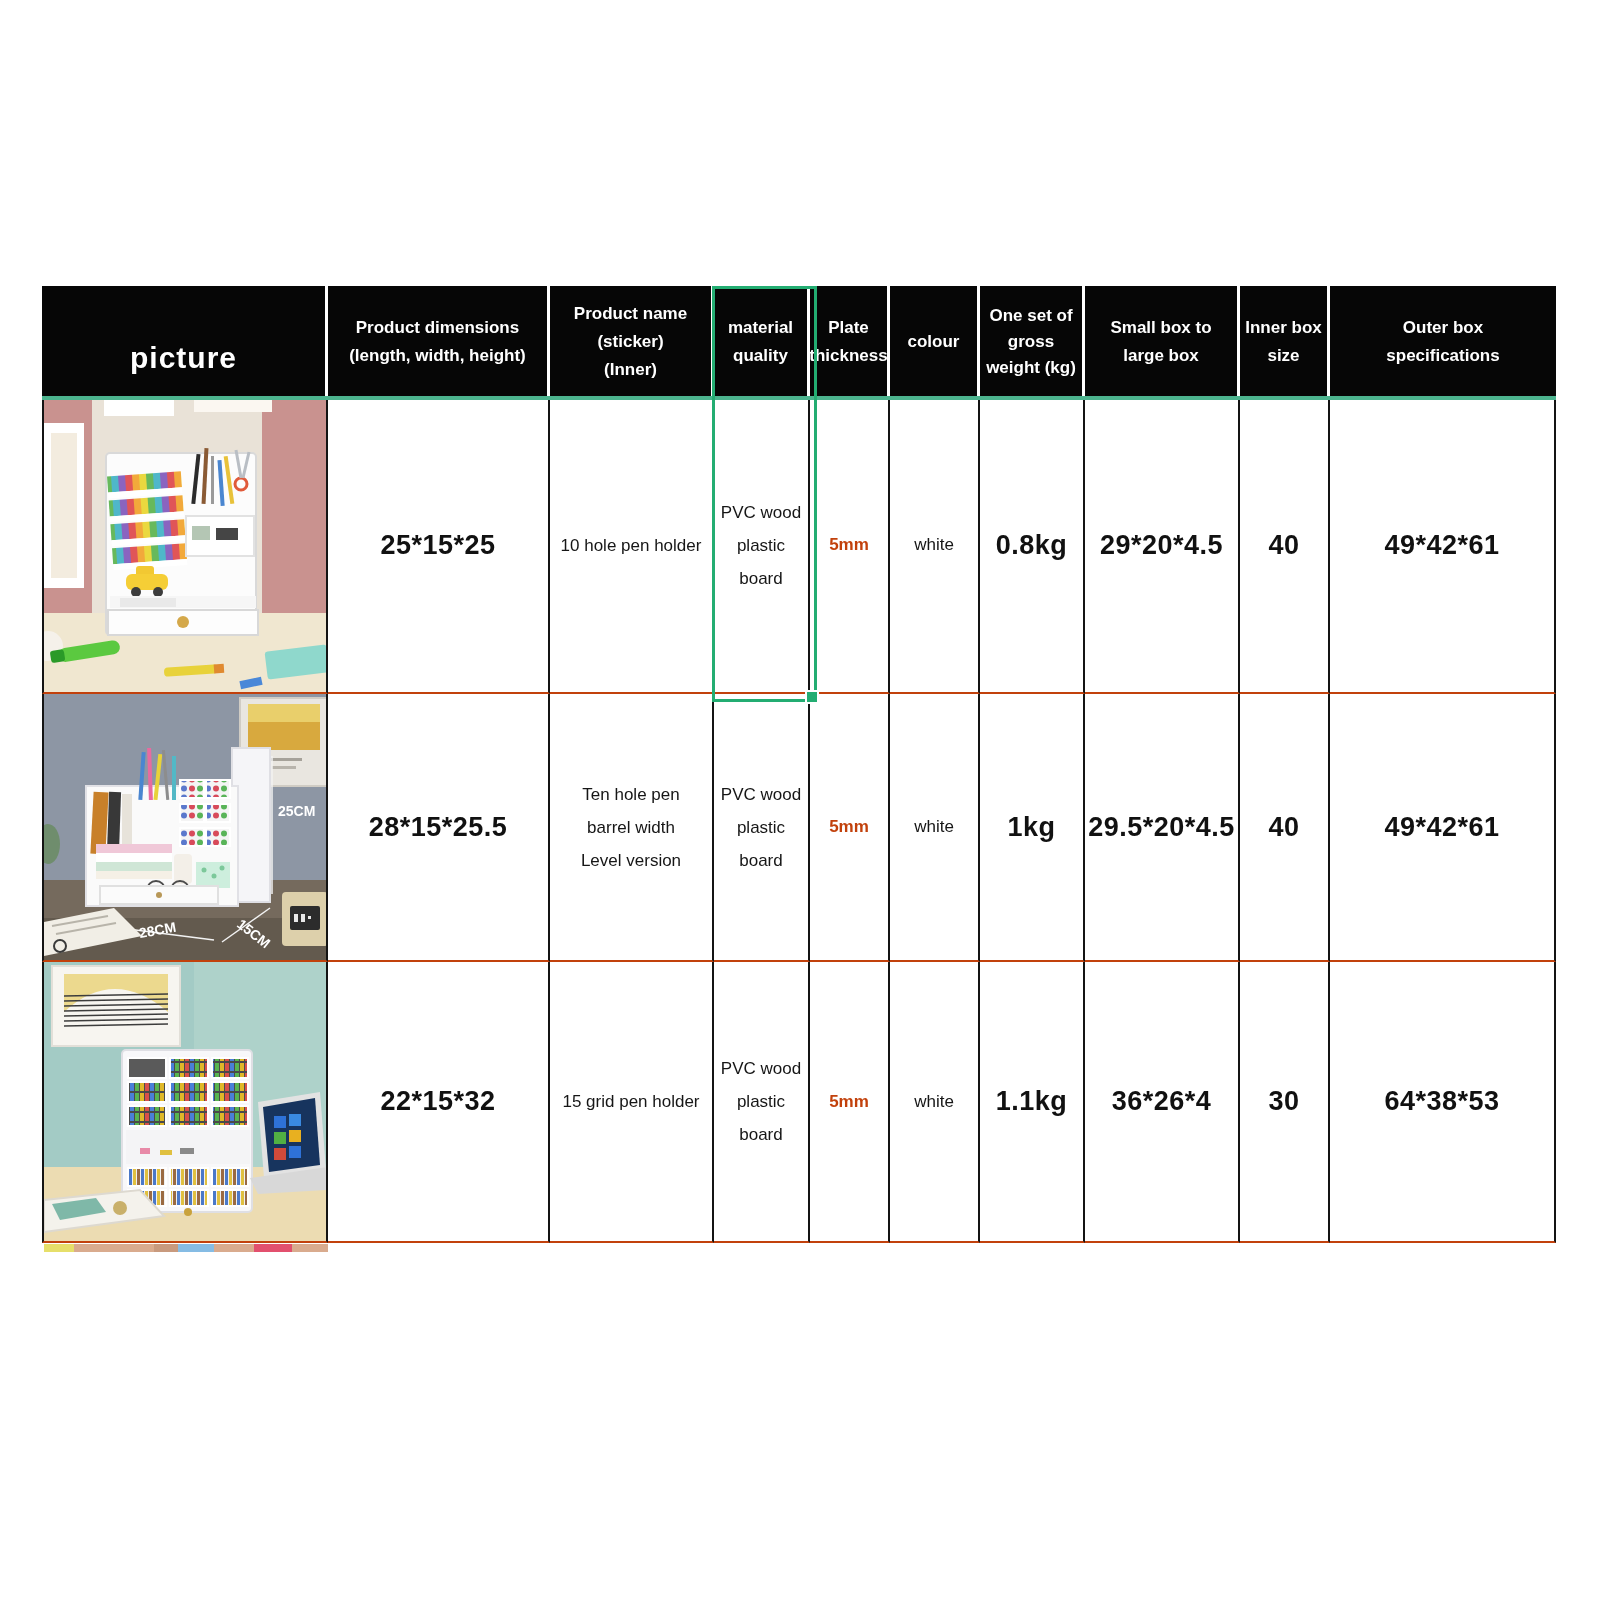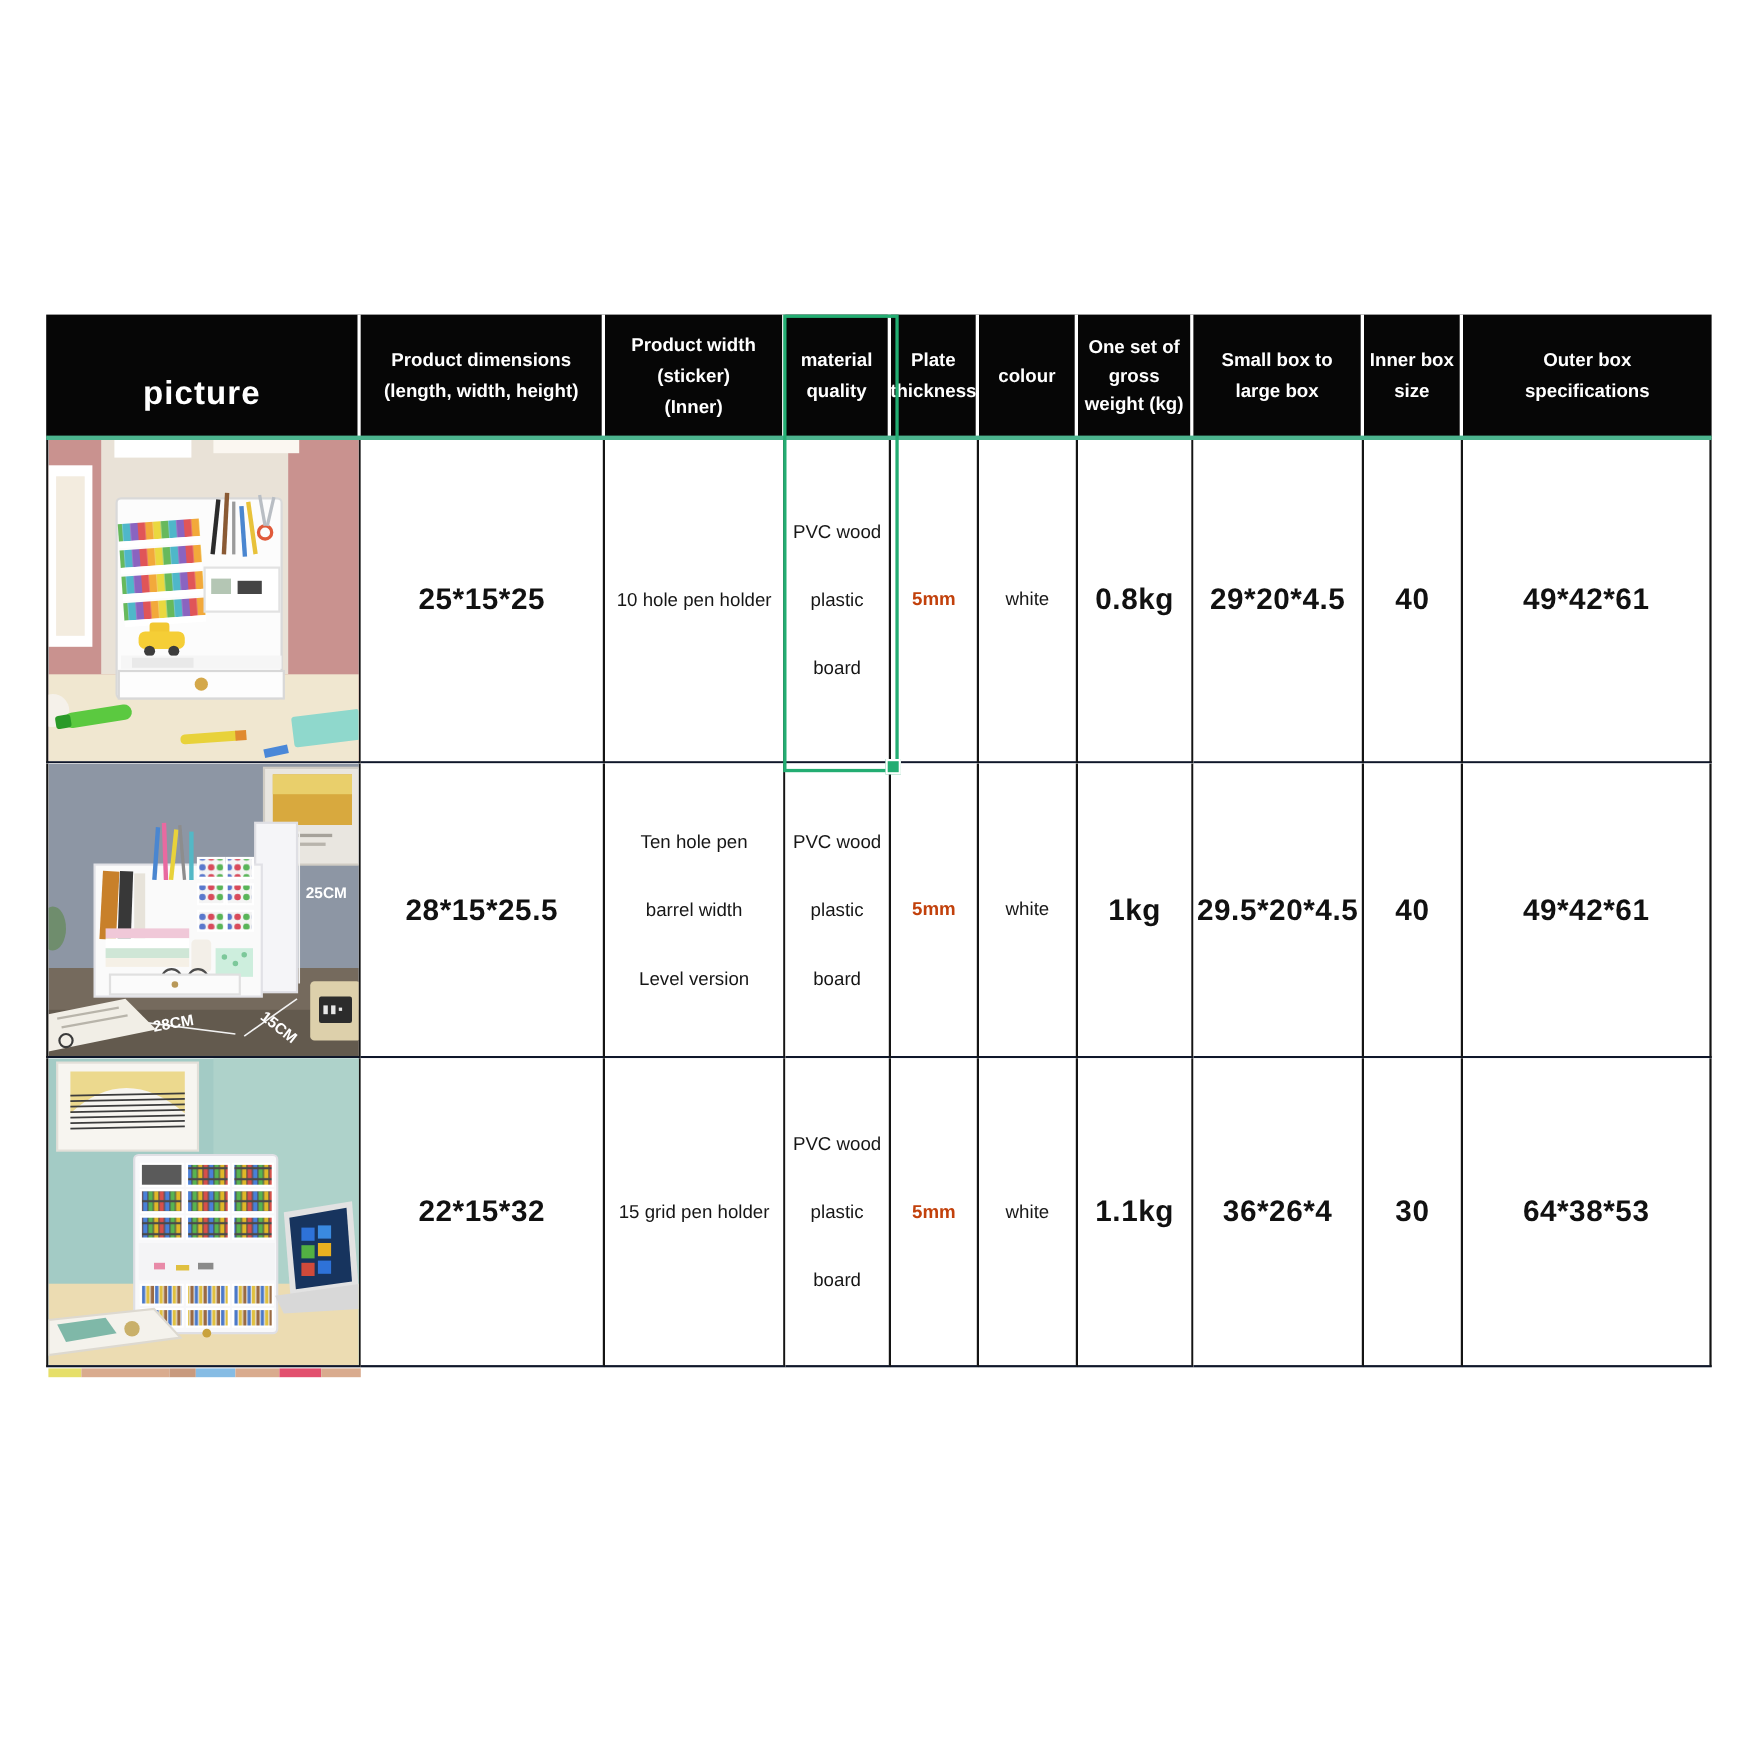--- a/index.html
+++ b/index.html
@@ -8,23 +8,23 @@
   .tbl-wrap{position:absolute;left:42px;top:286px;}
   .grid{display:grid;
         grid-template-columns:286px 222px 164px 96px 80px 90px 105px 155px 90px 226px;
         grid-template-rows:112px 296px 268px 281px;}
   .grid *{box-sizing:border-box;}
   .th{background:#060606;color:#ffffff;border-right:3px solid #ffffff;
       display:flex;flex-direction:column;align-items:center;justify-content:center;
       text-align:center;font-weight:bold;font-size:17px;line-height:28px;}
   .th.noR{border-right:none;}
   .h-big{font-size:30px;letter-spacing:1px;margin-top:32px;}
-  .td{background:#ffffff;border-right:2px solid #141414;border-bottom:2px solid #0f172a;
+  .td{background:#ffffff;border-right:2px solid #141414;border-bottom:2px solid #c2410c;
       display:flex;flex-direction:column;align-items:center;justify-content:center;
-      text-align:center;gap:29px;}
+      text-align:center;}
   .td.first{border-left:2px solid #141414;}
   .td.photo{padding:0;display:block;overflow:hidden;}
   .td.photo svg{display:block;}
   .num{font-weight:bold;font-size:27px;color:#111111;letter-spacing:.5px;}
   .txt{font-size:17px;color:#161616;}
   .txt span{display:block;line-height:33px;}
   .red{color:#c2410c;font-weight:600;font-size:17px;}
   
   .freeze-line{position:absolute;left:0;top:110px;width:1514px;height:4px;background:#4cb48e;}
   .selection{position:absolute;left:670px;top:0;width:99px;height:410px;
@@ -42,21 +42,21 @@
     <div class="grid">
 
       <div class="th">
         <span class="h-big">picture</span>
       </div>
       <div class="th">
         <span>Product dimensions</span>
         <span>(length, width, height)</span>
       </div>
       <div class="th">
-        <span>Product width</span>
+        <span>Product name</span>
         <span>(sticker)</span>
         <span>(Inner)</span>
       </div>
       <div class="th">
         <span>material</span>
         <span>quality</span>
       </div>
       <div class="th">
         <span>Plate</span>
         <span>thickness</span>

